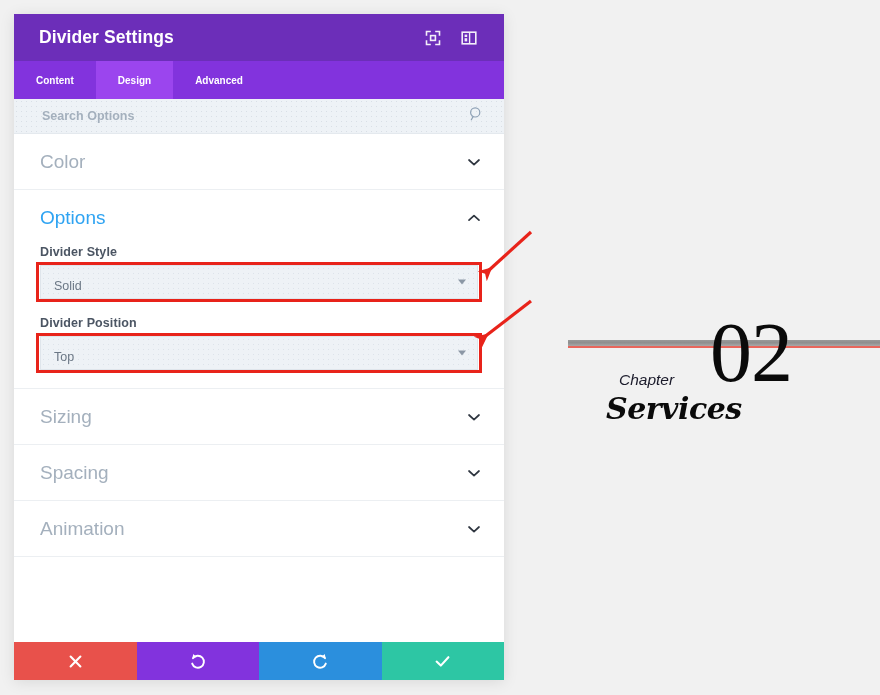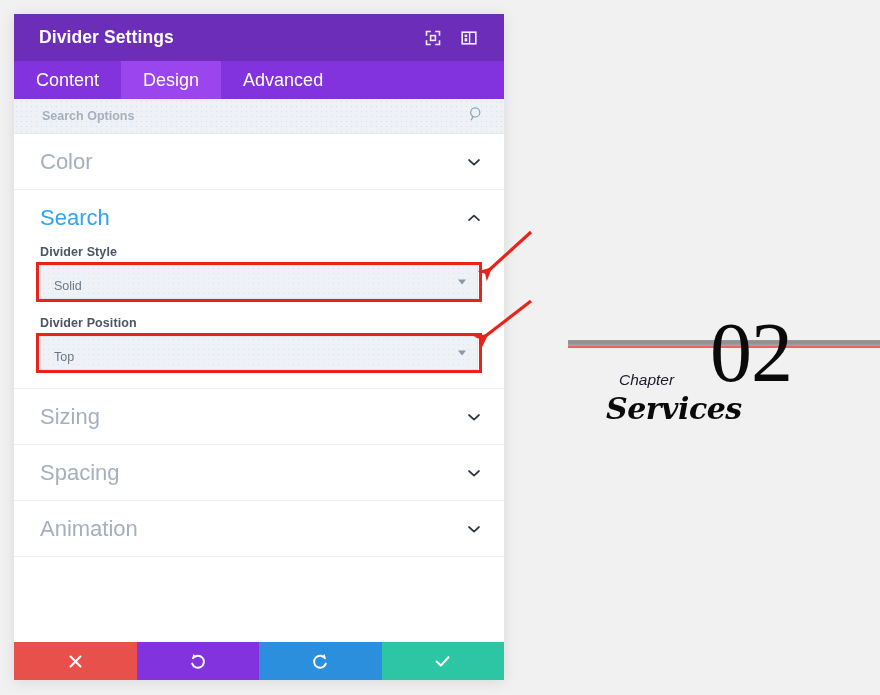--- a/index.html
+++ b/index.html
@@ -59,22 +59,22 @@
     background: #8233dd;
     display: flex;
     align-items: stretch;
     flex: 0 0 auto;
   }
   .tab {
     padding: 0 22px;
     display: flex;
     align-items: center;
     color: #ffffff;
-    font-size: 18px;
-    font-weight: normal;
+    font-size: 10px;
+    font-weight: bold;
     cursor: pointer;
     white-space: nowrap;
   }
   .tab.active { background: #9b45ee; }
 
   
   #search-row {
     height: 35px;
     background: #eef2f6;
     border-bottom: 1px solid #e4e9ee;
@@ -110,21 +110,21 @@
   }
   .toggle-head {
     height: 55px;
     display: flex;
     align-items: center;
     padding: 0 22px 0 26px;
     cursor: pointer;
   }
   .toggle-title {
     flex: 1 1 auto;
-    font-size: 22px;
+    font-size: 19px;
     color: #a4b0bd;
     font-weight: normal;
   }
   .toggle-section.open .toggle-title { color: #2ea3f2; }
   .chev {
     width: 16px; height: 16px;
     display: block;
   }
   .toggle-body {
     padding: 0 26px 18px 26px;
@@ -299,21 +299,21 @@
         <span class="chev">
           <svg width="16" height="16" viewBox="0 0 16 16" fill="none">
             <path d="M3 6l5 4.6L13 6" stroke="#2f3640" stroke-width="1.7" stroke-linecap="round" stroke-linejoin="round"></path>
           </svg>
         </span>
       </div>
     </div>
 
     <div class="toggle-section open">
       <div class="toggle-head">
-        <span class="toggle-title">Search</span>
+        <span class="toggle-title">Options</span>
         <span class="chev">
           <svg width="16" height="16" viewBox="0 0 16 16" fill="none">
             <path d="M3 10.2l5-4.6 5 4.6" stroke="#2f3640" stroke-width="1.7" stroke-linecap="round" stroke-linejoin="round"></path>
           </svg>
         </span>
       </div>
       <div class="toggle-body">
 
         <div class="field-group">
           <div class="field-label">Divider Style</div>

